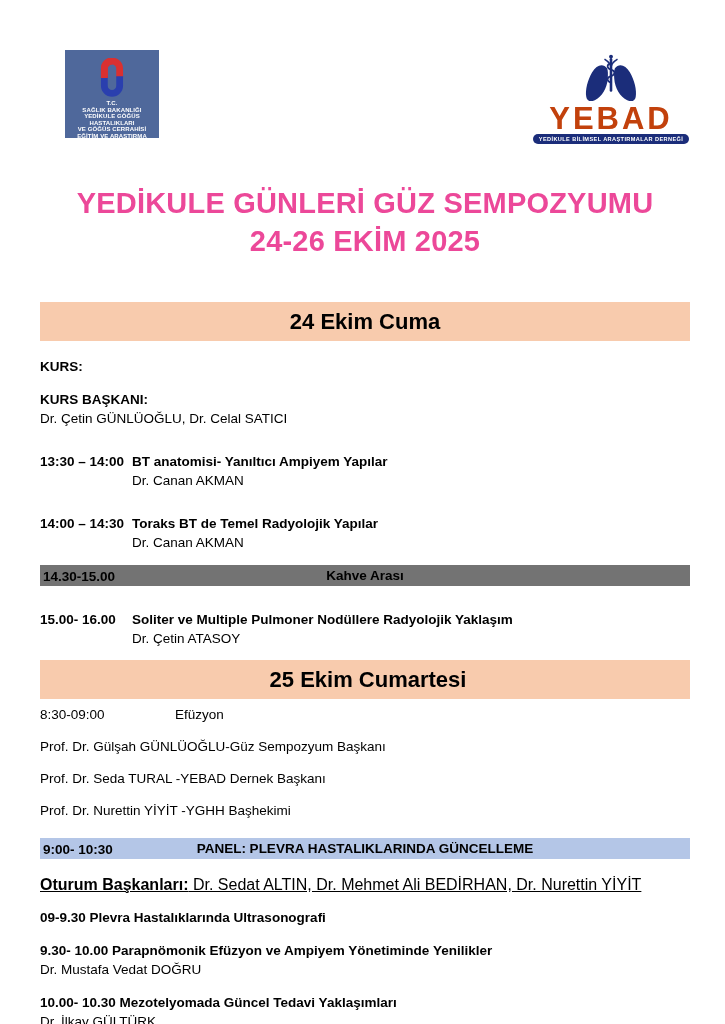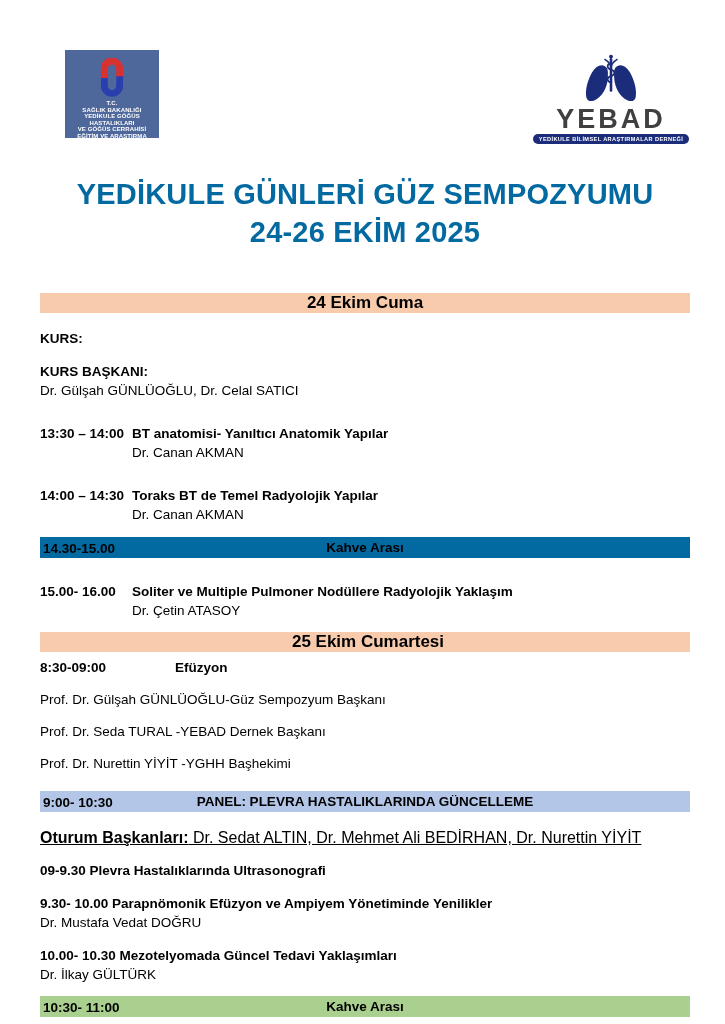--- a/index.html
+++ b/index.html
@@ -19,62 +19,62 @@
     margin-left: 25px;
     width: 94px; height: 88px;
     background: #4f689b;
     display: flex; flex-direction: column; align-items: center;
     padding-top: 8px;
   }
   .hospital-logo .mark { width: 34px; height: 40px; flex: 0 0 auto; }
   .hospital-text { margin-top: 2px; text-align: center; color: #ffffff; font-size: 6px; line-height: 6.6px; font-weight: 600; letter-spacing: .1px; }
   .yebad-logo { margin-right: 0px; width: 158px; display: flex; flex-direction: column; align-items: center; padding-top: 4px; }
   .yebad-logo .lungs { width: 66px; height: 52px; }
-  .yebad-name { color: #404040; font-weight: bold; font-size: 27px; letter-spacing: 3px; line-height: 26px; }
+  .yebad-name { color: #c2410c; font-weight: bold; font-size: 31px; letter-spacing: 3px; line-height: 26px; }
   .yebad-banner {
     margin-top: 2px; background: #1b2d7a; color: #fff;
     font-size: 5.6px; letter-spacing: .4px; font-weight: bold;
     padding: 2px 6px 2px 6px; border-radius: 6px; white-space: nowrap;
   }
 
   
   .main-title {
-    margin-top: 31px; text-align: center;
-    color: #0369a1; font-weight: bold; font-size: 29px; line-height: 38px;
+    margin-top: 40px; text-align: center;
+    color: #ec4899; font-weight: bold; font-size: 29px; line-height: 38px;
     letter-spacing: .2px;
   }
 
   
   .day-bar {
-    margin-top: 42px; background: #F8CBAD; height: 20px;
+    margin-top: 42px; background: #F8CBAD; height: 39px;
     display: flex; align-items: center; justify-content: center;
-    font-weight: bold; font-size: 17px;
+    font-weight: bold; font-size: 22px;
   }
   .day-bar.second { margin-top: 12px; padding-left: 6px; }
   .strip {
     position: relative; height: 21px; display: flex; align-items: center; justify-content: center;
     font-weight: bold; font-size: 13.5px;
   }
   .strip .strip-time { position: absolute; left: 3px; top: 50%; transform: translateY(-50%); font-weight: bold; }
-  .strip.green-light { background: #0369a1; margin-top: 13px; }
+  .strip.green-light { background: #737373; margin-top: 13px; }
   .strip.green-dark  { background: #A9D08E; margin-top: 12px; }
   .strip.blue        { background: #B4C6E7; margin-top: 18px; }
 
   
   .label-bold { font-weight: bold; font-size: 13.5px; line-height: 19px; }
   .plain { font-size: 13.5px; line-height: 19px; }
   .mt16 { margin-top: 16px; }
   .mt14 { margin-top: 14px; }
 
   .session { display: flex; margin-top: 24px; font-size: 13.5px; line-height: 19px; }
   .session .time { flex: 0 0 92px; font-weight: bold; }
   .session .sbody .stitle { font-weight: bold; }
   .session .sbody .sspeaker { font-weight: normal; }
 
-  .opening { display: flex; margin-top: 6px; font-size: 13.5px; line-height: 19px; font-weight: bold; }
+  .opening { display: flex; margin-top: 6px; font-size: 13.5px; line-height: 19px; font-weight: normal; }
   .opening .time { flex: 0 0 135px; }
 
   .speech { font-size: 13.5px; line-height: 19px; margin-top: 13px; }
 
   .talk { margin-top: 14px; font-size: 13.5px; line-height: 19px; }
   .talk .ttitle { font-weight: bold; }
   .moderators { margin-top: 16px; font-size: 16px; line-height: 19px; text-decoration: underline; }
   .moderators .mlabel { font-weight: bold; }
 </style>
 </head>
@@ -118,27 +118,27 @@
     <span>YEDİKULE GÜNLERİ GÜZ SEMPOZYUMU</span><br>
     <span>24-26 EKİM 2025</span>
   </h1>
 
   <div class="day-bar">24 Ekim Cuma</div>
 
   <div class="label-bold mt16">KURS:</div>
 
   <div class="mt14">
     <div class="label-bold">KURS BAŞKANI:</div>
-    <div class="plain">Dr. Gülşah GÜNLÜOĞLU,  Dr. Celal SATICI</div>
+    <div class="plain">Dr. Çetin GÜNLÜOĞLU,  Dr. Celal SATICI</div>
   </div>
 
   <div class="session">
     <div class="time">13:30 – 14:00</div>
     <div class="sbody">
-      <div class="stitle">BT anatomisi- Yanıltıcı Anatomik Yapılar</div>
+      <div class="stitle">BT anatomisi- Yanıltıcı Ampiyem Yapılar</div>
       <div class="sspeaker">Dr. Canan AKMAN</div>
     </div>
   </div>
 
   <div class="session">
     <div class="time">14:00 – 14:30</div>
     <div class="sbody">
       <div class="stitle">Toraks BT de Temel Radyolojik Yapılar</div>
       <div class="sspeaker">Dr. Canan AKMAN</div>
     </div>

